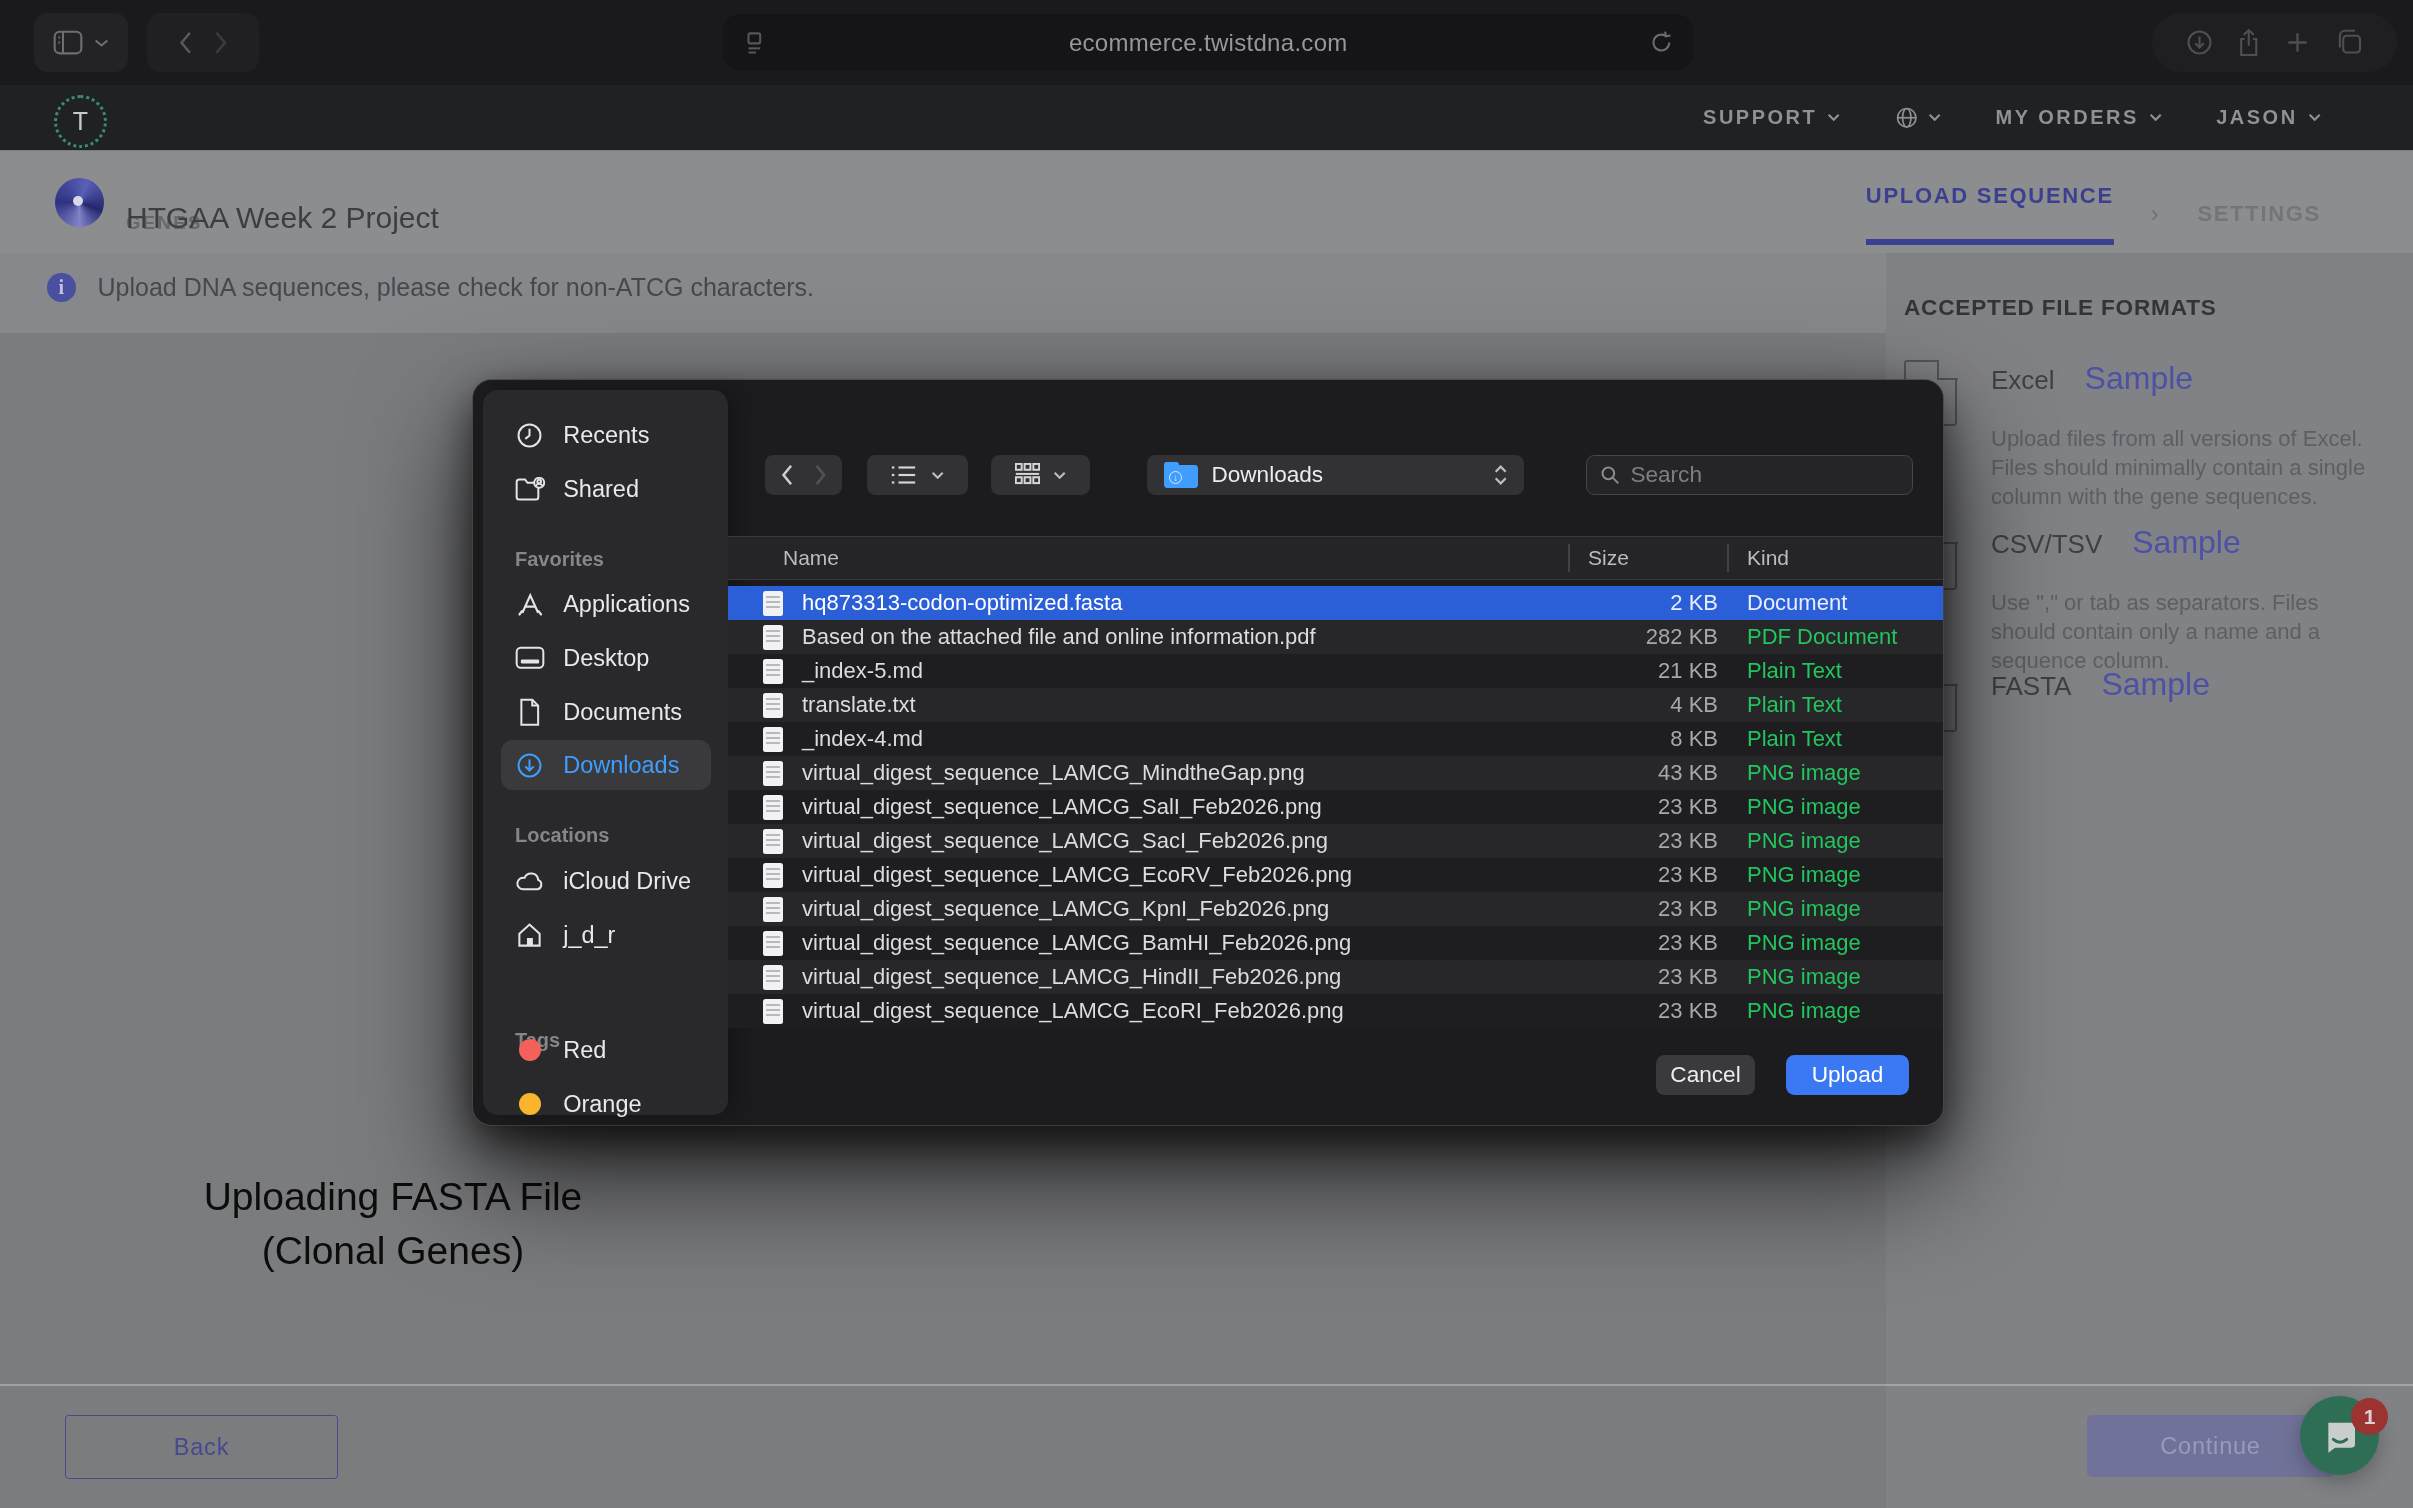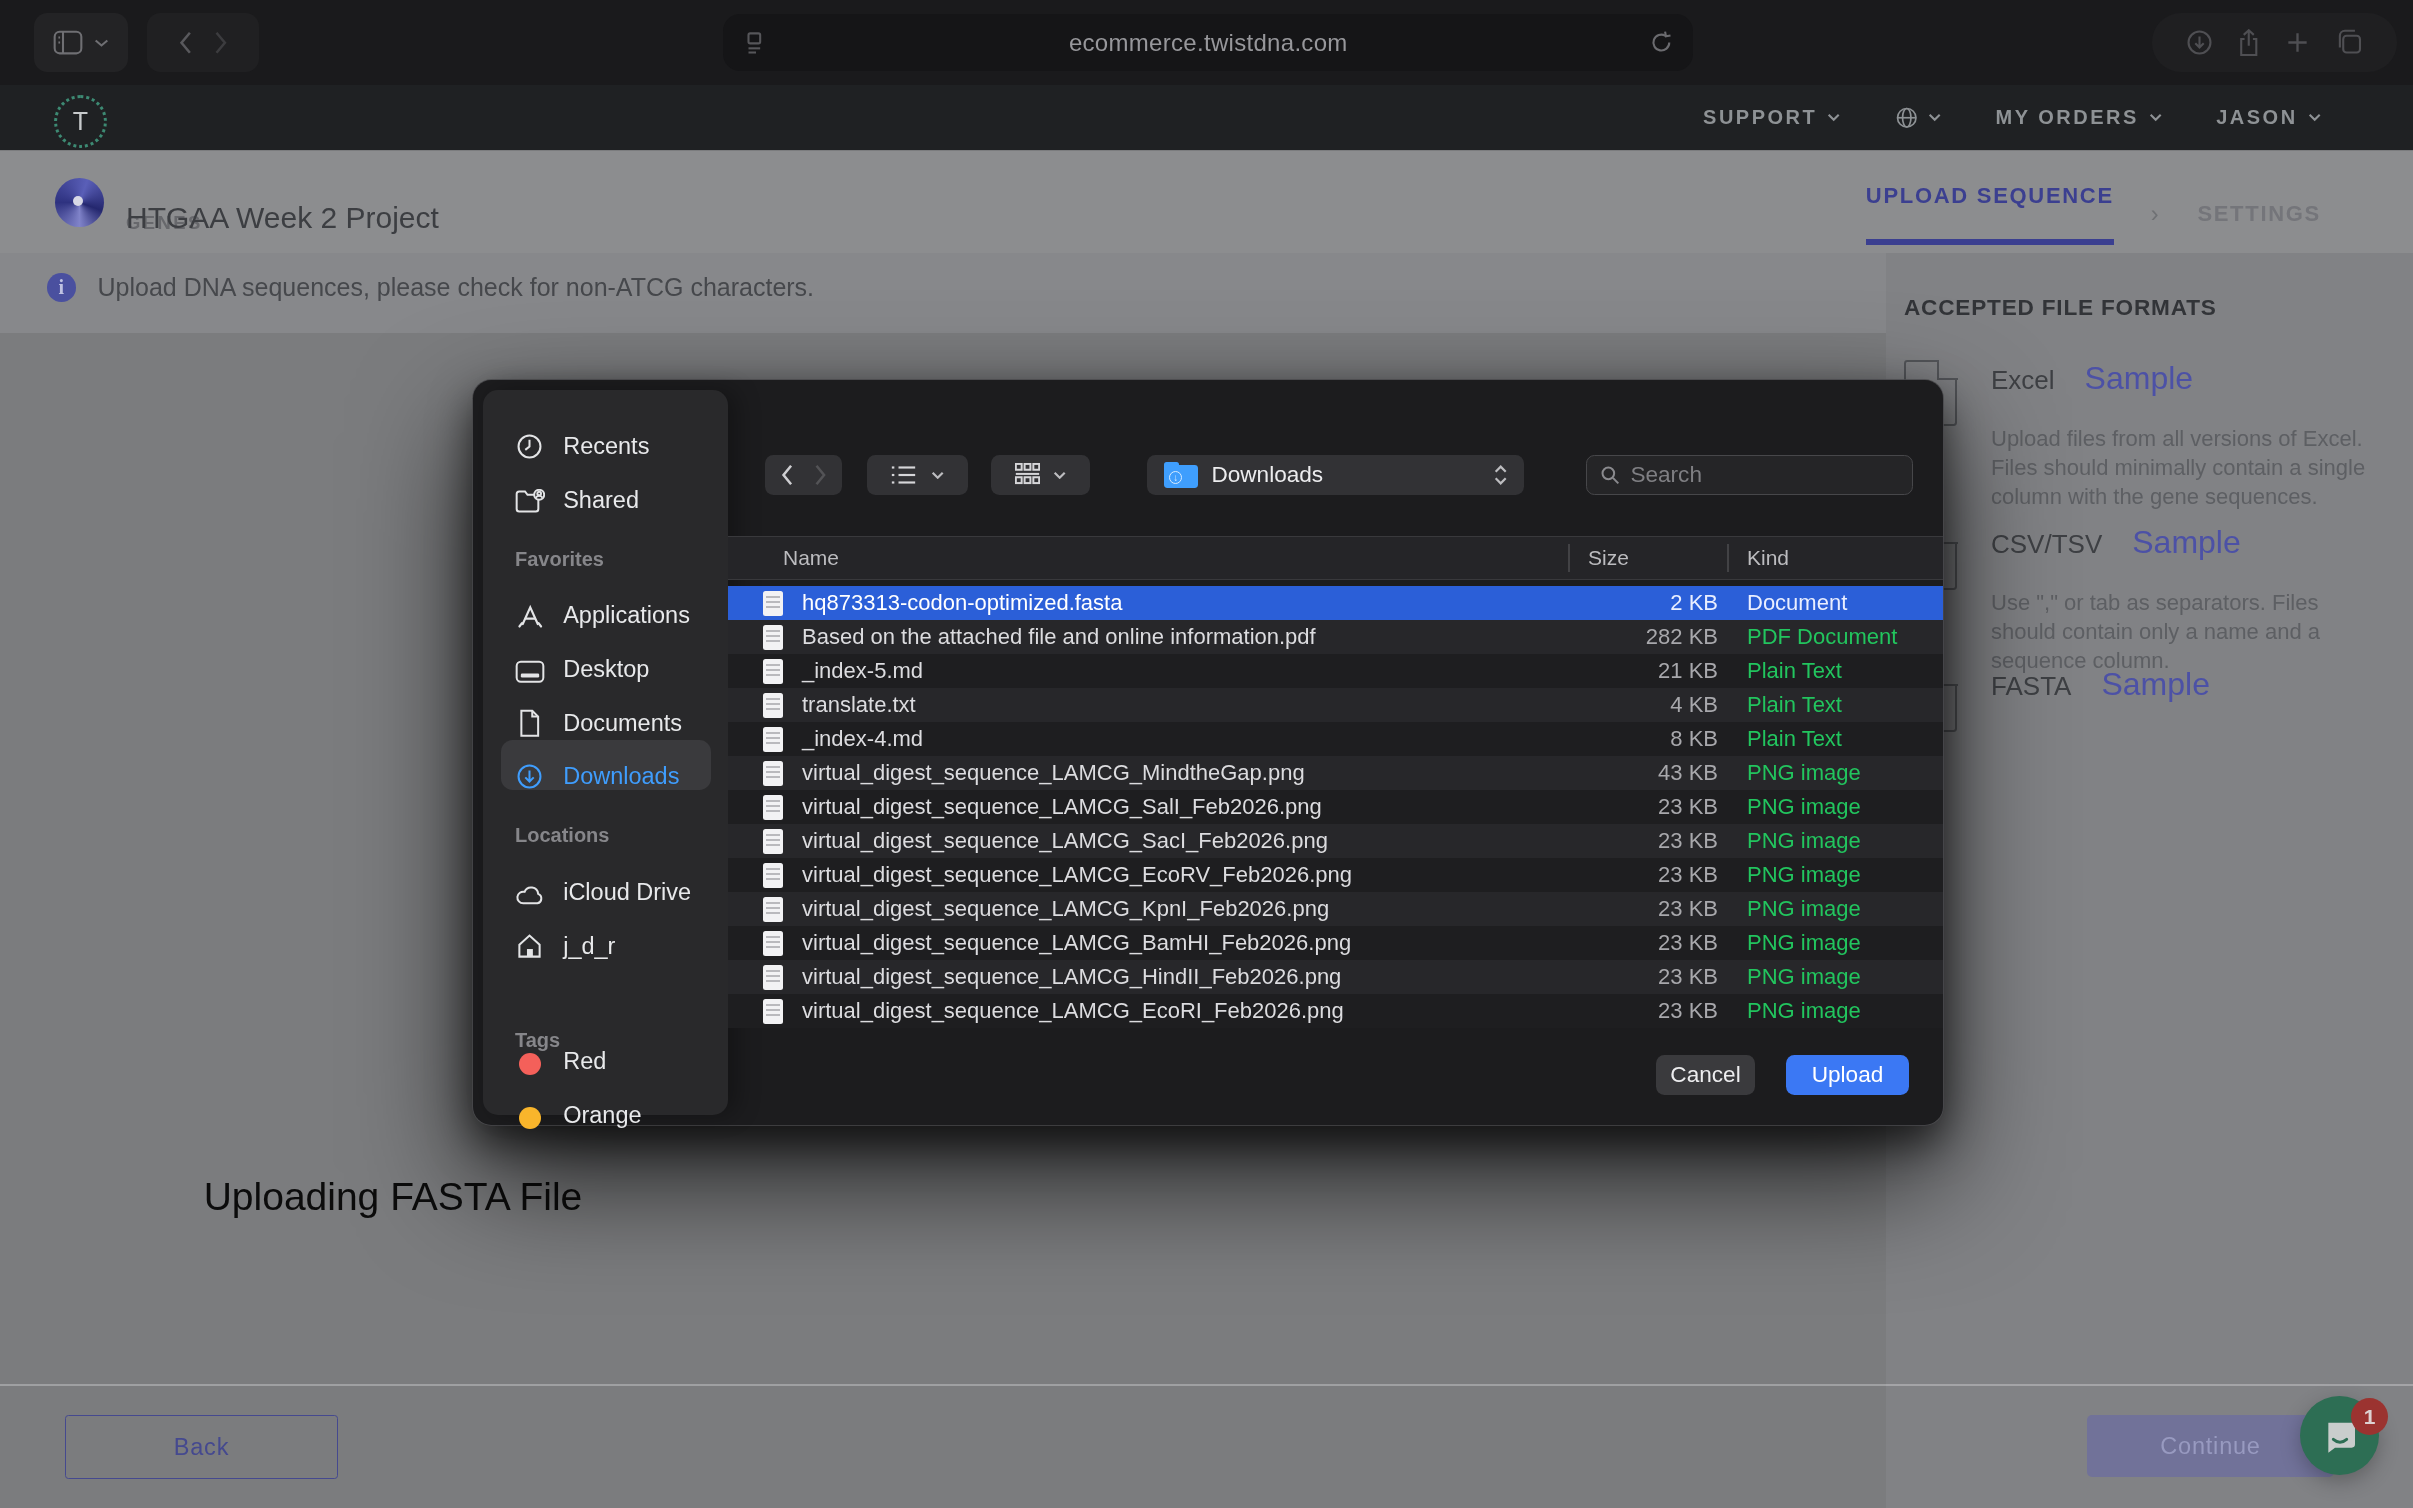--- a/index.html
+++ b/index.html
@@ -62,21 +62,21 @@
   .backbtn{left:65px;top:1415px;width:271px;height:62px;border:1.7px solid #45498f;border-radius:3.4px;color:#45498f;font-size:23.5px;letter-spacing:0.8px;display:flex;align-items:center;justify-content:center;background:transparent;}
   .contbtn{left:2087px;top:1415px;width:247px;height:62px;background:#717299;border-radius:5px;color:#989ac0;font-size:23.5px;letter-spacing:0.8px;display:flex;align-items:center;justify-content:center;}
   .chatw{left:2300px;top:1396px;width:79px;height:79px;border-radius:50%;background:#2d6e54;display:flex;align-items:center;justify-content:center;box-shadow:0 6.7px 20px rgba(0,0,0,.25);}
   .chatbadge{left:2351px;top:1398px;width:37px;height:37px;border-radius:50%;background:#9b3330;color:#ddd2d2;font-size:21px;font-weight:bold;display:flex;align-items:center;justify-content:center;}
 
   
   .dialog{left:473px;top:380px;width:1470px;height:745px;border-radius:18.4px;background:#1c1c1e;
     box-shadow:0 0 0 0.8px #4a4a4d,0 50px 117px rgba(0,0,0,.75),0 17px 42px rgba(0,0,0,.6);}
   .dlg-title{left:293px;top:396px;position:absolute;font-size:25px;font-weight:600;color:#eaeaec;}
   .dsb{left:10px;top:10px;width:245px;height:725px;border-radius:15px;background:#29292b;box-shadow:8.4px 0 23.5px rgba(0,0,0,.30);}
-  .dsb-item{position:absolute;left:18.4px;width:210px;height:50px;display:flex;align-items:flex-end;gap:18.4px;padding-left:13.4px;box-sizing:border-box;color:#e8e9eb;font-size:23.5px;border-radius:11.7px;}
+  .dsb-item{position:absolute;left:18.4px;width:210px;height:50px;display:flex;align-items:center;gap:18.4px;padding-left:13.4px;box-sizing:border-box;color:#e8e9eb;font-size:23.5px;border-radius:11.7px;}
   .dsb-item .ic{width:30px;display:flex;justify-content:center;color:#e3e4e6;}
   .dsb-item.sel{background:#3a3a3d;color:#3f9dfd;}
   .dsb-item.sel .ic{color:#3f9dfd;}
   .dsb-label{position:absolute;left:32px;font-size:20px;font-weight:bold;color:#86868a;}
   .tagdot{width:22px;height:22px;border-radius:50%;}
 
   
   .tbtn{position:absolute;top:75px;height:40px;border-radius:8.4px;background:#323235;display:flex;align-items:center;justify-content:center;color:#c9c9cc;}
   .tb-nav{left:292px;width:77px;gap:20px;}
   .tb-list{left:394px;width:101px;gap:15px;}
@@ -265,20 +265,21 @@
         <span class="fmt-title-row">
           <span class="fmt-name">FASTA</span>
           <span class="fmt-sample">Sample</span>
         </span>
       </span>
     </div>
   </div>
 
 <div class="abs annot">
   <div>Uploading FASTA File</div>
+  <div>(Clonal Genes)</div>
 </div>
 
 <div class="abs footline"></div>
 <div class="abs backbtn">Back</div>
 <div class="abs contbtn">Continue</div>
 <div class="abs chatw">
   <svg width="40" height="40" viewBox="0 0 48 48">
     <path d="M10 8 h28 a4 4 0 0 1 4 4 v22 a4 4 0 0 1-4 4 h-20 l-8 6 z" fill="#c9cdcc"></path>
     <path d="M16 28 q8 7 16 0" stroke="#2d6e54" stroke-width="3.5" fill="none" stroke-linecap="round"></path>
   </svg>

